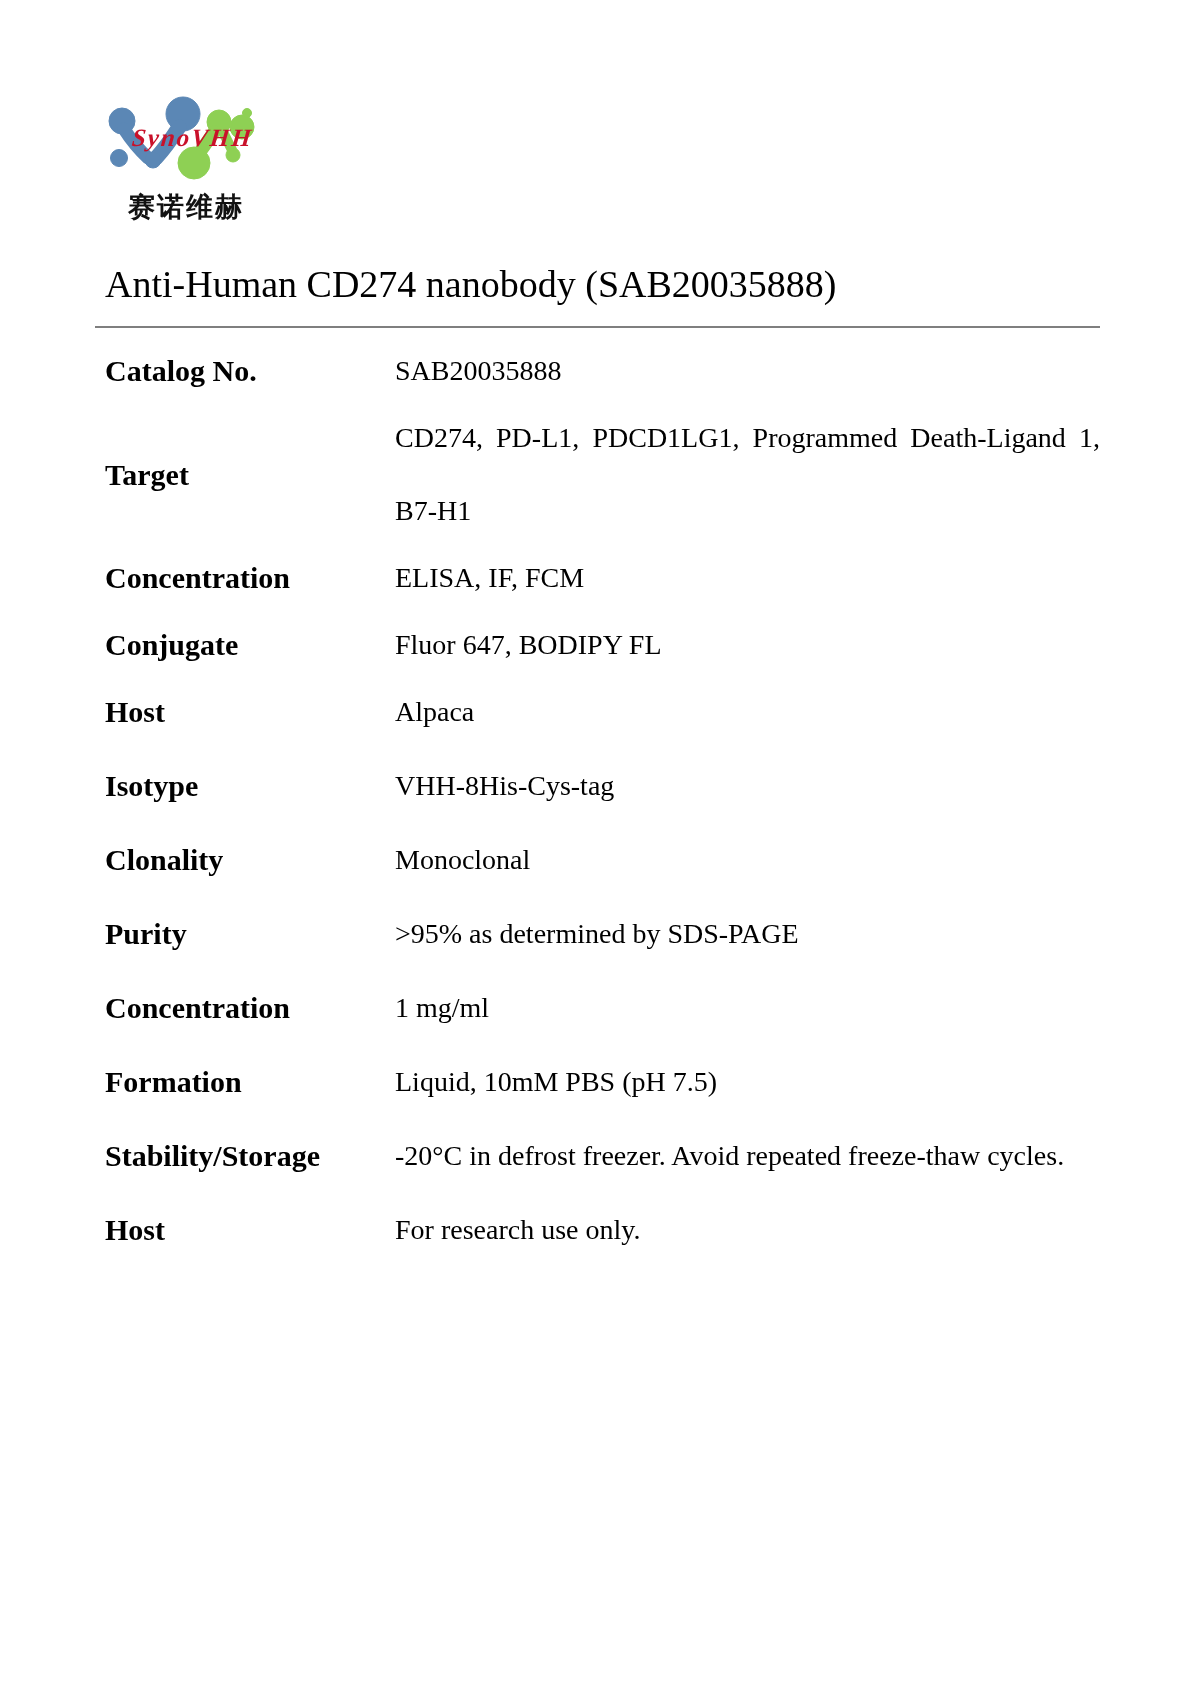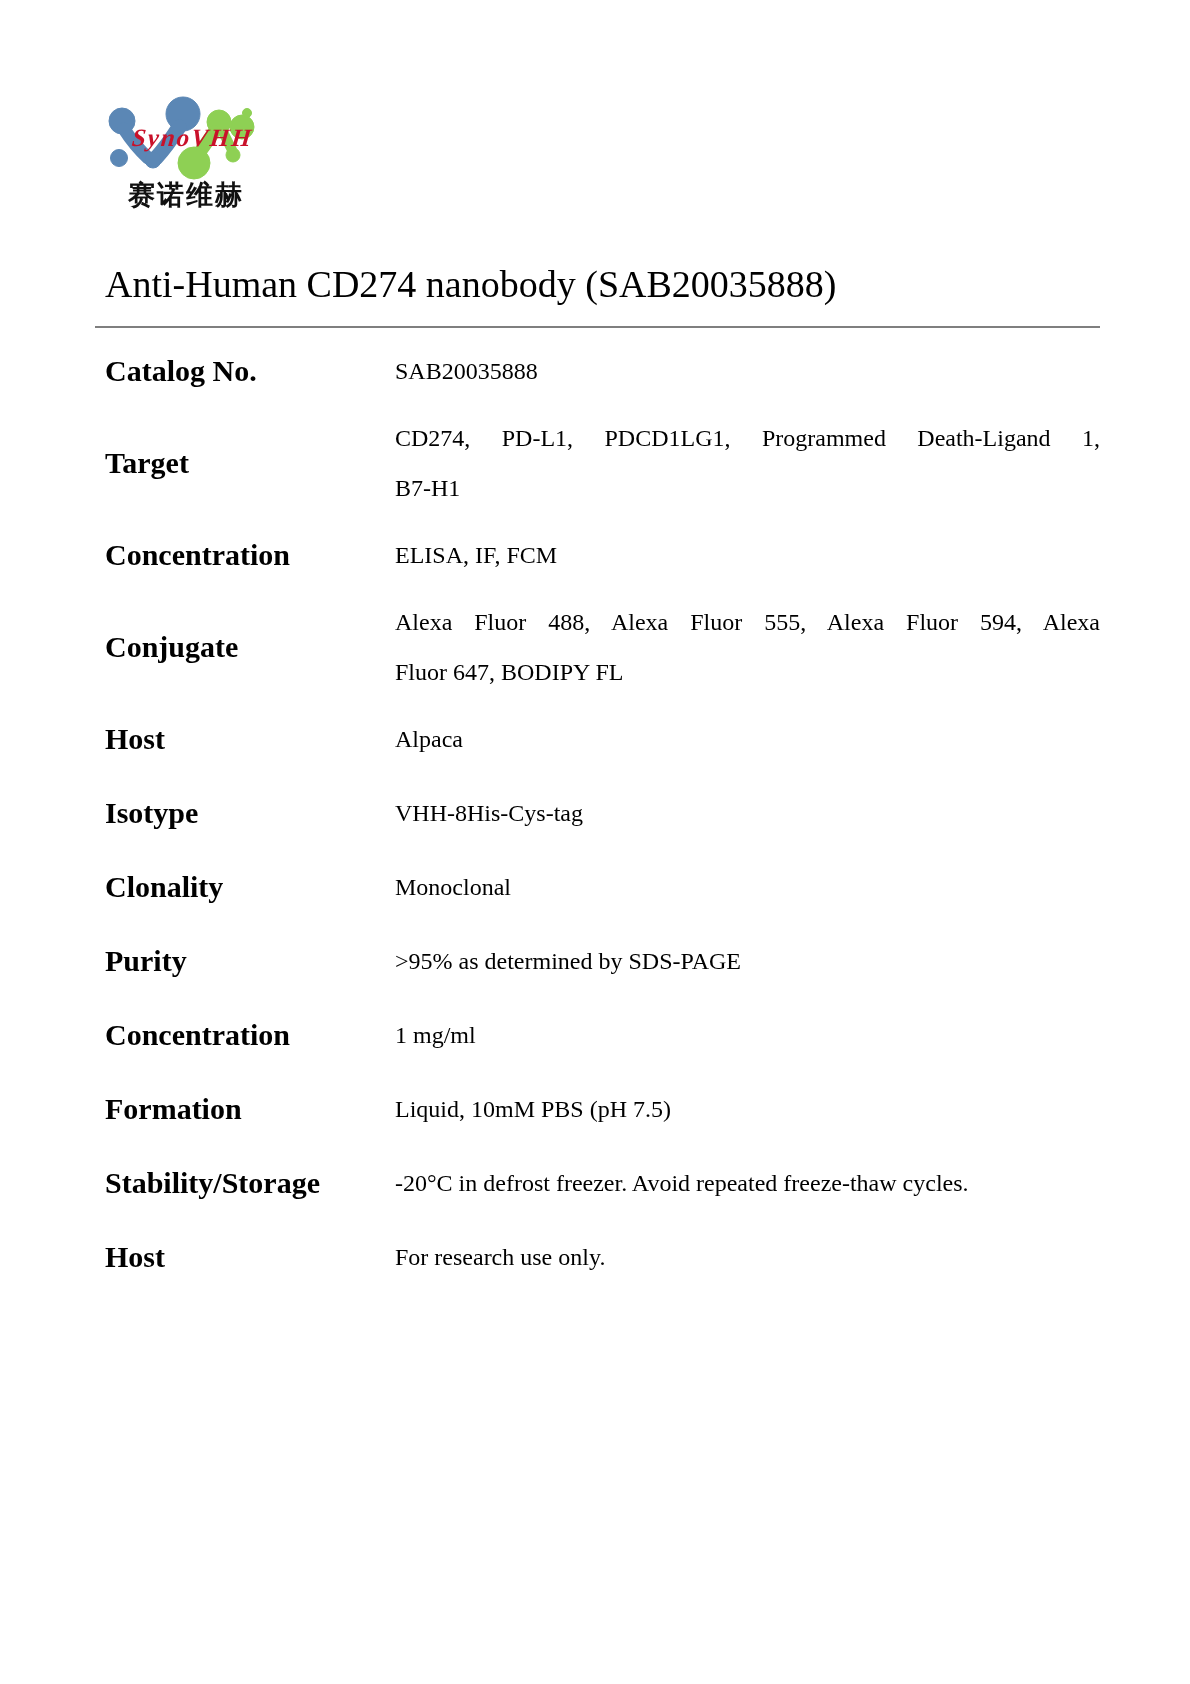--- a/index.html
+++ b/index.html
@@ -14,42 +14,42 @@
   .logo { position:relative; height:130px; }
   .logo svg { position:absolute; left:0; top:0; }
   .blue-g  { fill:#5b87b5; stroke:#5b87b5; }
   .green-g { fill:#8ed054; stroke:#8ed054; }
   .brand-red {
     position:absolute; left:37px; top:36px;
     font-style:italic; font-weight:bold; font-size:25px; letter-spacing:2px;
     color:#c9112a; transform:skewX(-6deg);
   }
   .brand-cn {
-    position:absolute; left:33px; top:89px;
+    position:absolute; left:33px; top:101px;
     font-family:"Liberation Sans","DejaVu Sans",sans-serif;
     font-weight:600; font-size:27px; letter-spacing:2px; color:#111;
   }
 
   
   .title {
     margin:50px 0 0 10px; font-size:38px; line-height:32px; font-weight:normal;
   }
   .rule { margin-top:26px; height:2px; background:#7f7f7f; }
 
   
   .spec-table { padding-top:6px; }
   .row { display:flex; padding:24px 0; }
   .row.multi { padding:17px 0; }
   .label {
     width:290px; flex:0 0 290px; padding-left:10px; box-sizing:content-box;
     font-weight:bold; font-size:30px; line-height:26px; align-self:center;
   }
-  .value { flex:1; font-size:24px; line-height:26px; }
+  .value { flex:1; font-size:28px; line-height:26px; }
   .line { white-space:nowrap; }
-  .line + .line { margin-top:24px; }
+  .line + .line { margin-top:47px; }
   .line.fill { white-space:normal; text-align:justify; text-align-last:justify; }
 </style>
 </head>
 <body>
 
 <div class="page">
 
   <div class="logo">
     <svg width="160" height="105" viewBox="0 0 160 105" aria-hidden="true">
       <g class="blue-g">
@@ -98,21 +98,20 @@
   <div class="row">
     <div class="label">Concentration</div>
     <div class="value">
           <div class="line">ELISA, IF, FCM</div>
         </div>
   </div>
 
   <div class="row multi">
     <div class="label">Conjugate</div>
     <div class="value">
-          <div class="line fill">Alexa Fluor 488, Alexa Fluor 555, Alexa Fluor 594, Alexa</div>
           <div class="line">Fluor 647, BODIPY FL</div>
         </div>
   </div>
 
   <div class="row">
     <div class="label">Host</div>
     <div class="value">
           <div class="line">Alpaca</div>
         </div>
   </div>

